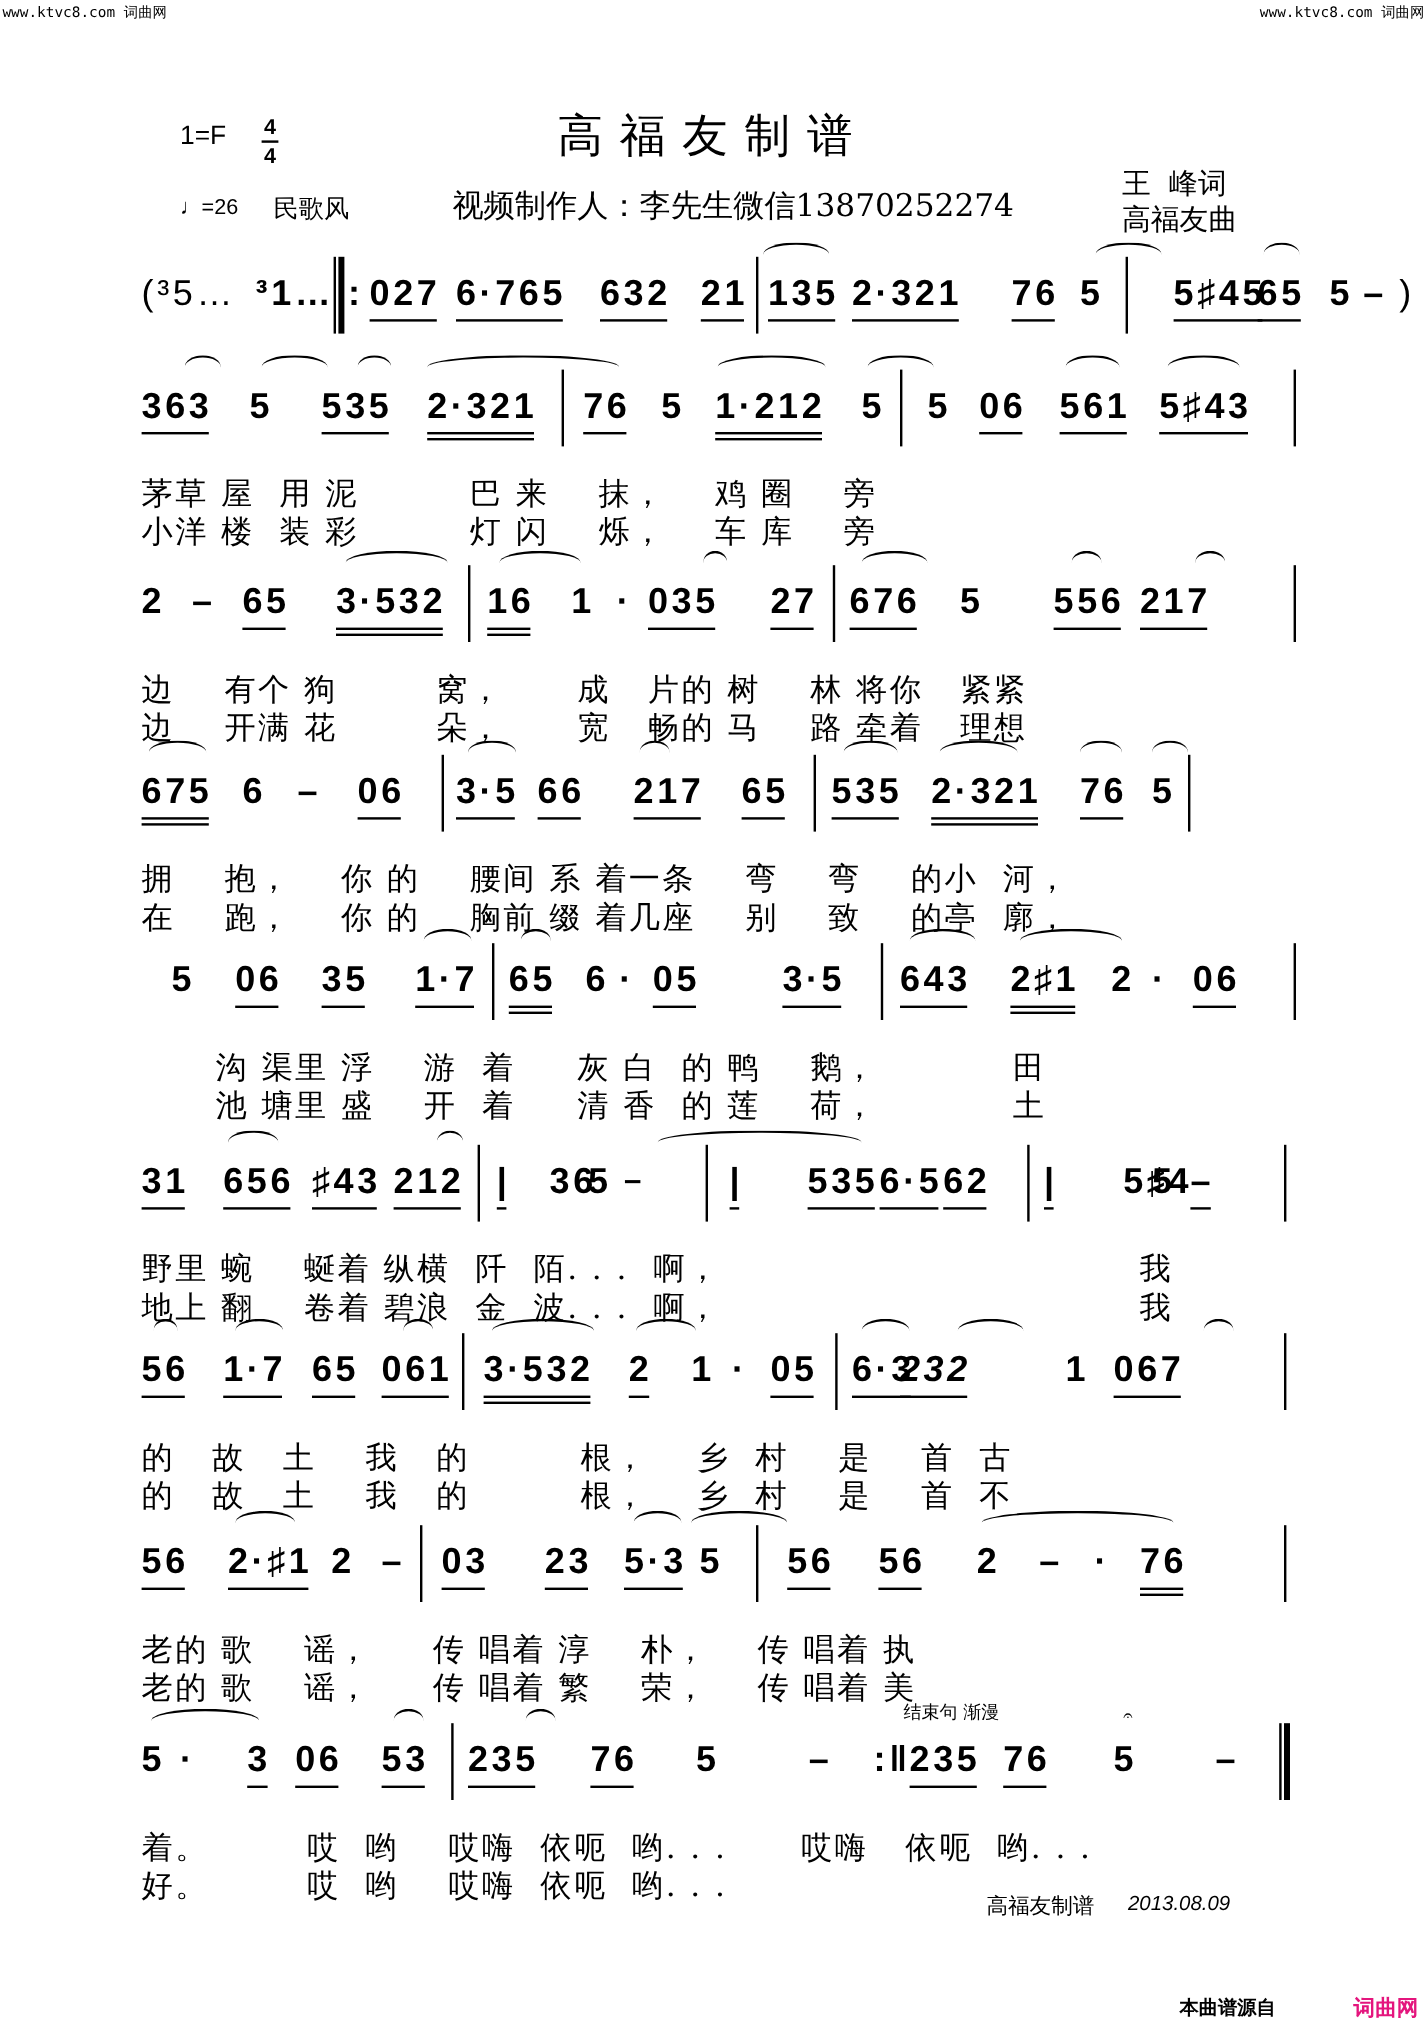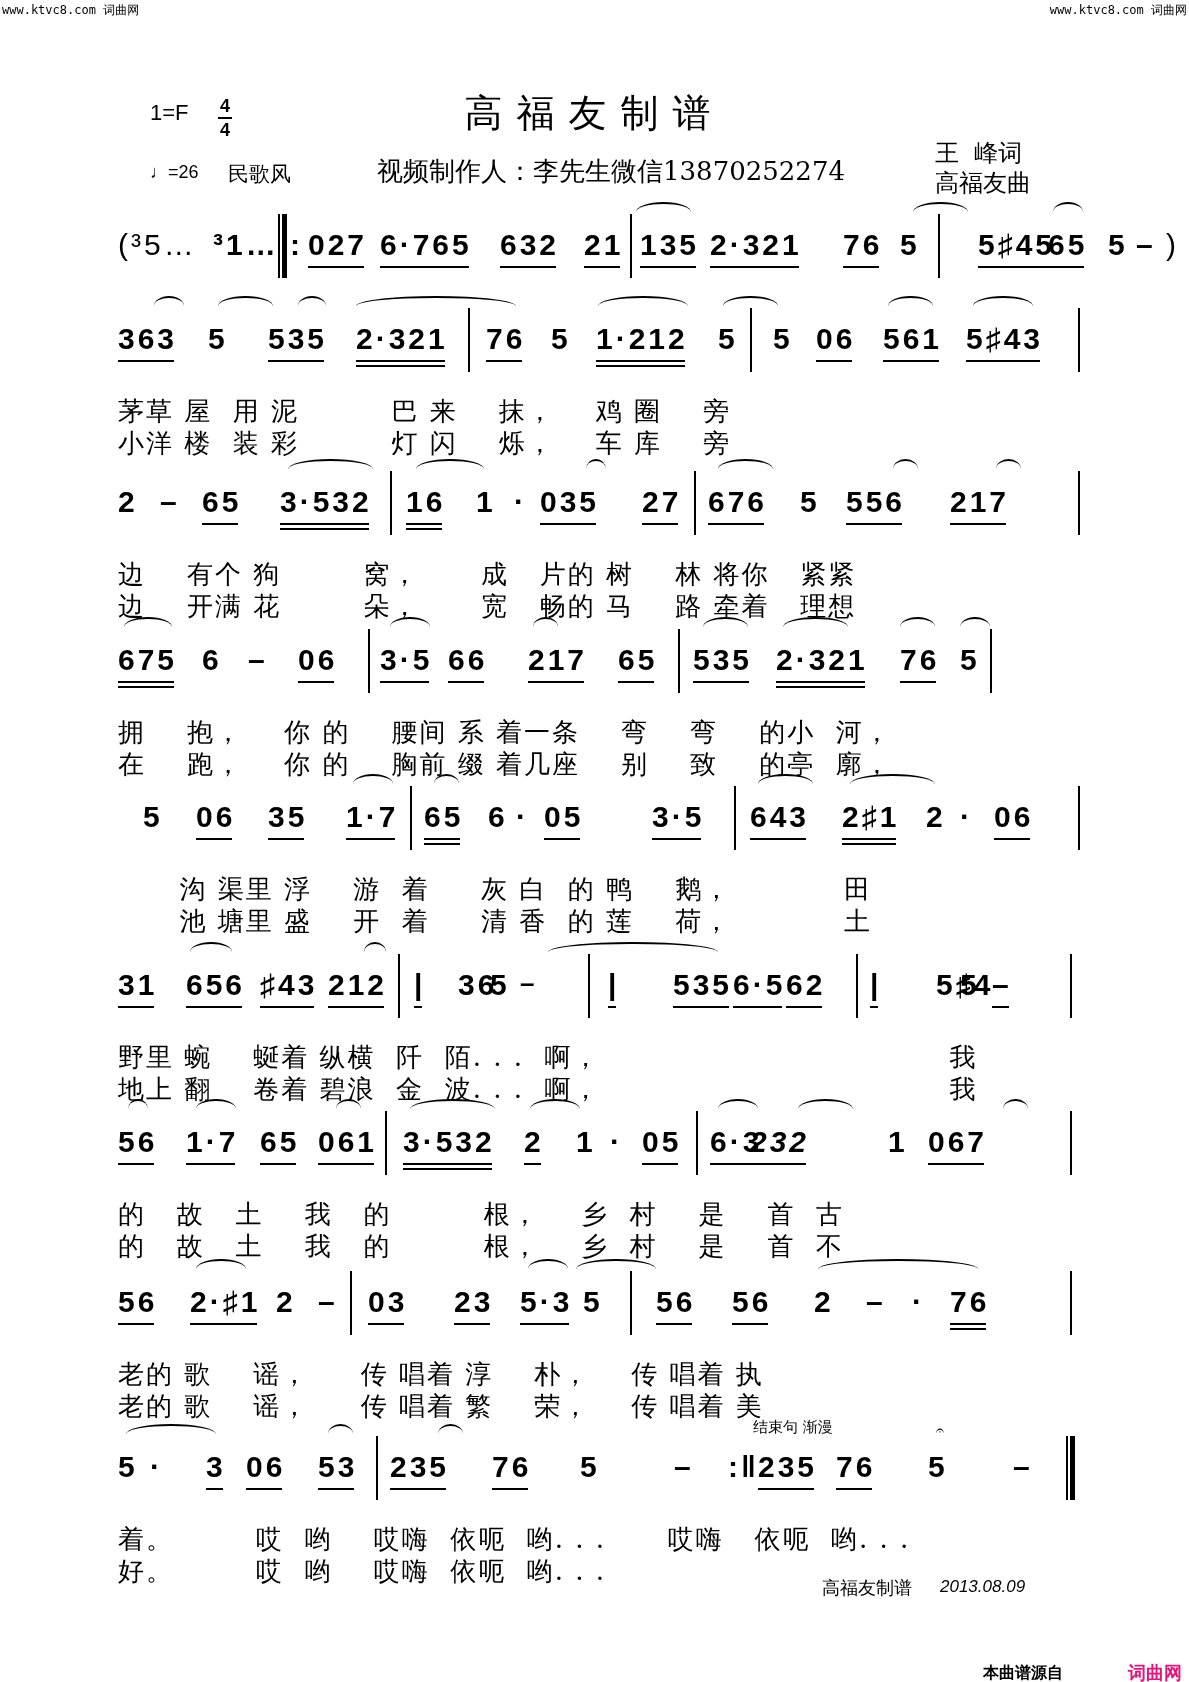--- a/index.html
+++ b/index.html
@@ -126,21 +126,21 @@
     <span class="nt" style="left:358px;">1</span>
     <span class="nt" style="left:396px;">·</span>
     <span class="slur" style="left:468px;width:20px;"></span>
     <span class="nt" style="left:422px;">035<i class="ul"></i></span>
     <span class="nt" style="left:524px;">27<i class="ul"></i></span>
     <span class="bar" style="left:576px;"></span>
     <span class="slur" style="left:600px;width:55px;"></span>
     <span class="nt" style="left:590px;">676<i class="ul"></i></span>
     <span class="nt" style="left:682px;">5</span>
     <span class="slur" style="left:775px;width:25px;"></span>
-    <span class="nt" style="left:728px;">556<i class="ul"></i></span>
+    <span class="nt" style="left:760px;">556<i class="ul"></i></span>
     <span class="slur" style="left:878px;width:25px;"></span>
     <span class="nt" style="left:832px;">217<i class="ul"></i></span>
     <span class="bar" style="left:960px;"></span>
   </div>
   <div class="lyr lyr1">边    有个 狗        窝，      成   片的 树    林 将你   紧紧</div>
   <div class="lyr lyr2">边    开满 花        朵，      宽   畅的 马    路 牵着   理想</div>
 </div>
 
 <div class="row" style="top:643px;">
   <div class="notes">

